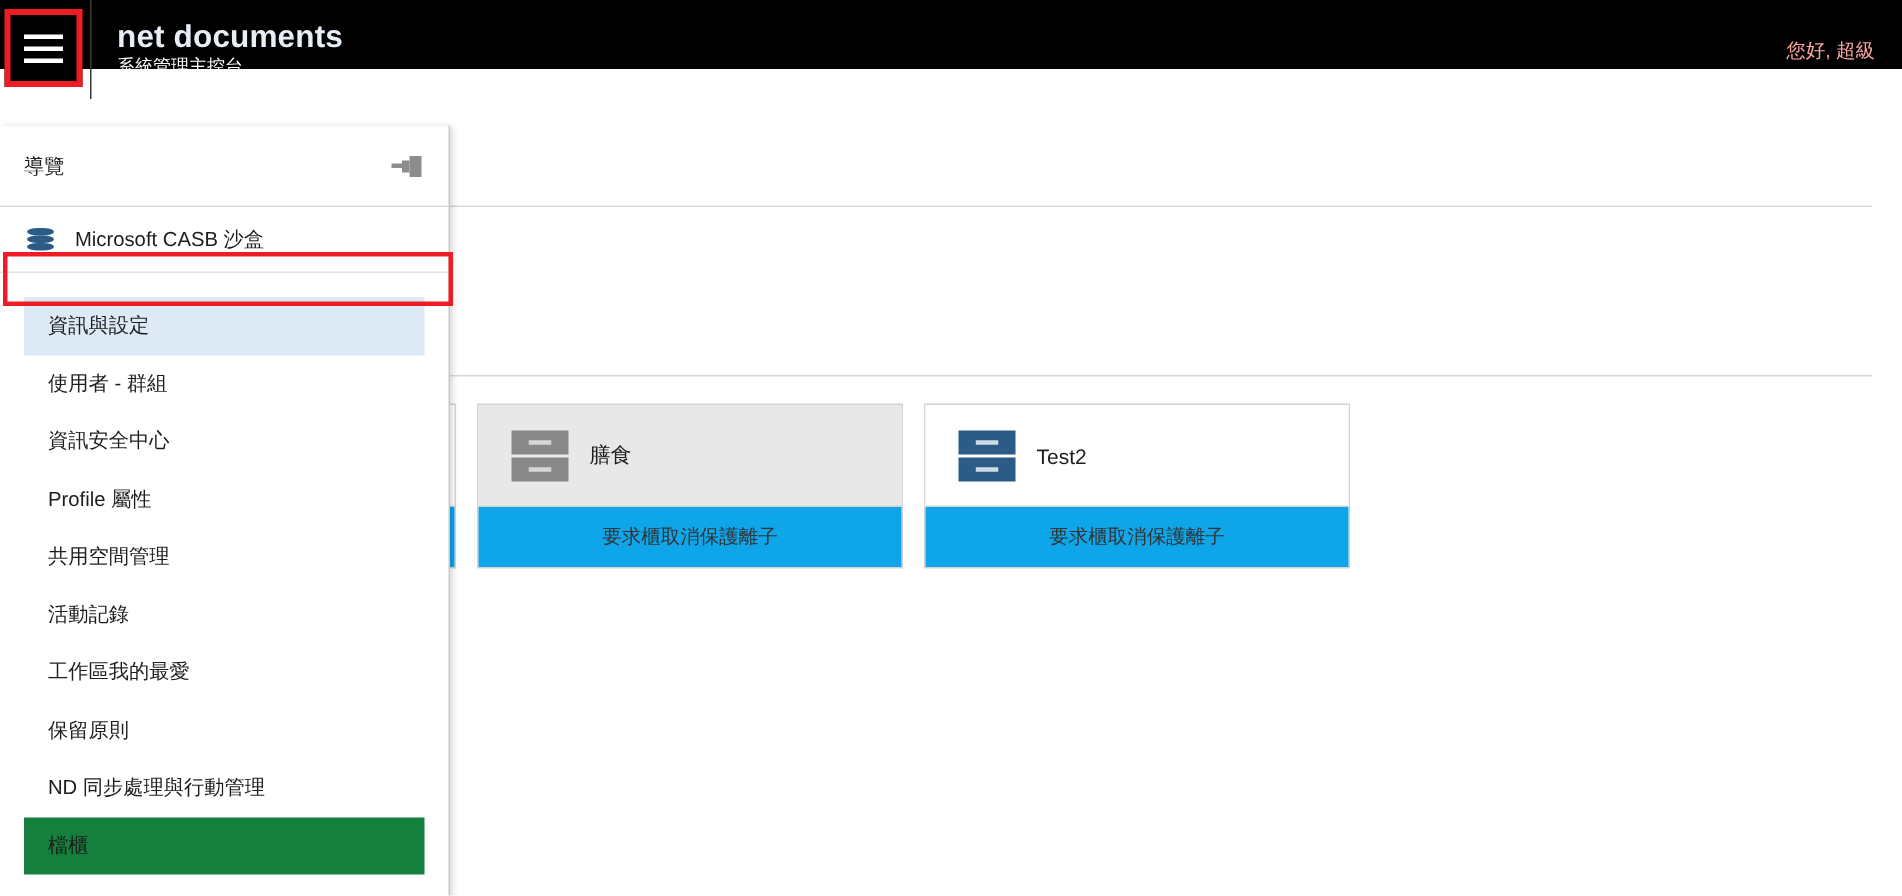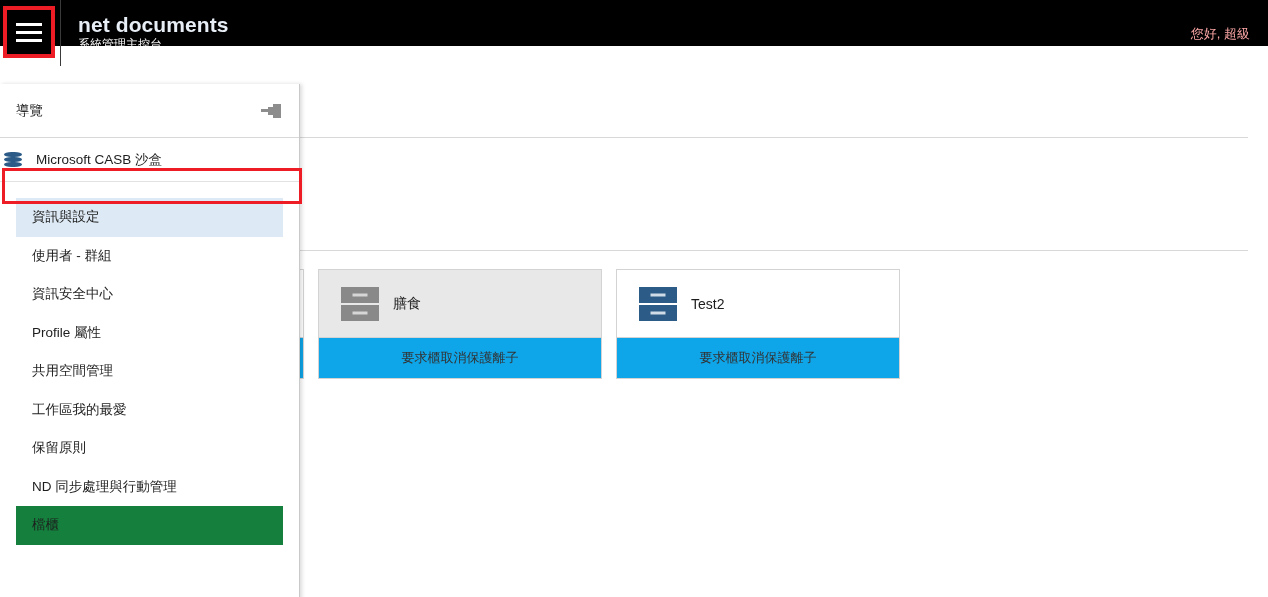--- a/index.html
+++ b/index.html
@@ -228,21 +228,21 @@
     position: absolute;
     right: 13px; top: 6.5px;
     width: 7px; height: 3px;
     background: #8d8d8d;
   }
 
   .repo-row {
     height: 44px;
     display: flex;
     align-items: center;
-    padding-left: 2px;
+    padding-left: 16px;
     border-bottom: 1px solid #e2e2e2;
     box-sizing: border-box;
     cursor: pointer;
   }
   .db-icon {
     width: 22px; height: 20px;
     position: relative;
     flex: none;
   }
   .db-icon b {
@@ -380,20 +380,21 @@
     </div>
     <div class="repo-label">Microsoft CASB 沙盒</div>
   </div>
 
   <ul class="nav-list">
     <li class="nav-item highlighted">資訊與設定</li>
     <li class="nav-item">使用者 - 群組</li>
     <li class="nav-item">資訊安全中心</li>
     <li class="nav-item">Profile 屬性</li>
     <li class="nav-item">共用空間管理</li>
+    <li class="nav-item">活動記錄</li>
     <li class="nav-item">工作區我的最愛</li>
     <li class="nav-item">保留原則</li>
     <li class="nav-item">ND 同步處理與行動管理</li>
     <li class="nav-item selected">檔櫃</li>
   </ul>
   <div class="drawer-bottom-fill"></div>
 </div>
 
 <div class="annot-box"></div>
 

